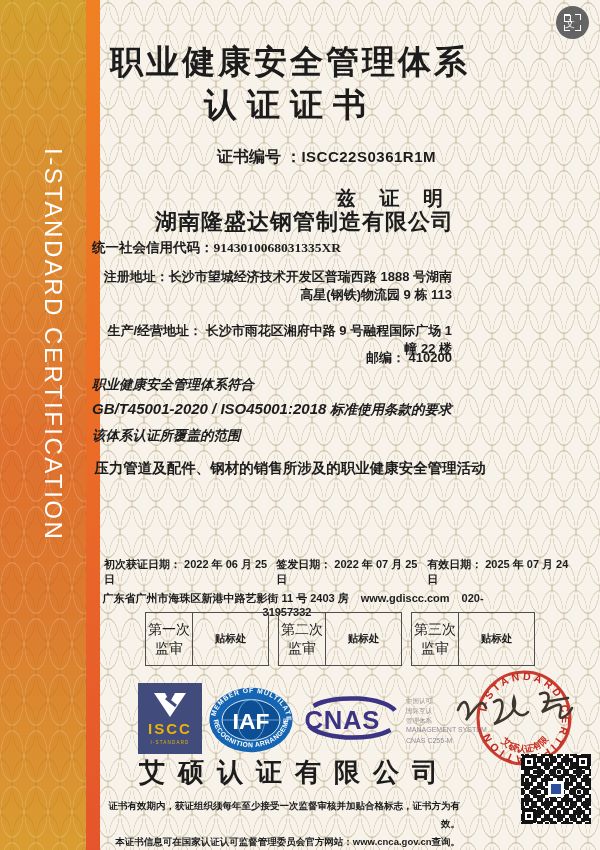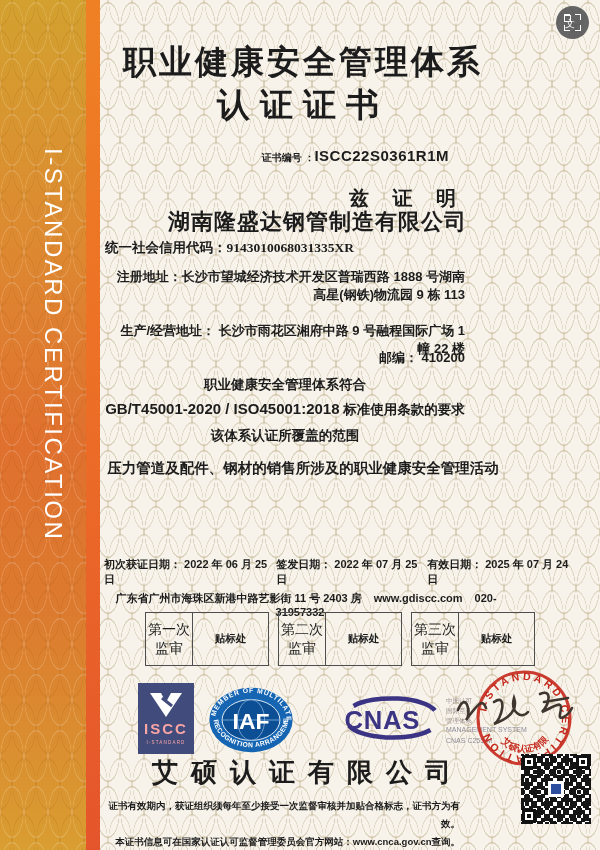--- a/index.html
+++ b/index.html
@@ -29,53 +29,53 @@
     background:rgba(70,70,72,.82);display:flex;align-items:center;justify-content:center;cursor:pointer;}
   .scan-glyph{position:relative;width:17px;height:17px;color:#fff;}
   .scan-glyph i{position:absolute;width:5px;height:5px;border:1.6px solid #fff;}
   .scan-glyph i.tl{left:0;top:0;border-right:none;border-bottom:none;}
   .scan-glyph i.tr{right:0;top:0;border-left:none;border-bottom:none;}
   .scan-glyph i.bl{left:0;bottom:0;border-right:none;border-top:none;}
   .scan-glyph i.br{right:0;bottom:0;border-left:none;border-top:none;}
   .scan-char{position:absolute;left:0;top:1px;width:17px;text-align:center;font-size:10px;line-height:15px;font-style:normal;}
   
   .abs{position:absolute;}
-  .c-area{left:105px;width:396px;}
+  .c-area{left:92px;width:396px;}
   .title1{top:40px;text-align:center;font-size:33px;font-weight:800;letter-spacing:3px;}
   .title2{top:83px;text-align:center;font-size:33px;font-weight:800;letter-spacing:10px;}
   .certno{top:147px;text-align:right;padding-right:52px;box-sizing:border-box;}
-  .certno .lbl{font-size:10px;font-weight:700;text-align:right;}
+  .certno .lbl{font-size:16px;font-weight:700;text-align:right;}
   .certno .val{font-size:15px;font-weight:800;letter-spacing:.5px;}
   .hereby{top:185px;text-align:right;padding-right:36px;box-sizing:border-box;font-size:20px;font-weight:700;letter-spacing:9px;}
   .company{top:207px;text-align:right;padding-right:34px;box-sizing:border-box;font-size:22px;font-weight:800;letter-spacing:1px;}
   .credit{top:239px;padding-right:36px;box-sizing:border-box;font-size:13.5px;font-weight:600;
     font-family:"Liberation Serif",serif;}
   .addr{text-align:right;padding-right:36px;box-sizing:border-box;font-size:13px;font-weight:700;}
   .a1{top:268px;} .a2{top:295px;} .a3{top:322px;} .a4{top:349px;}
-  .std{text-align:center;padding-right:36px;box-sizing:border-box;font-size:13.5px;font-weight:700;}
+  .std{text-align:left;padding-right:36px;box-sizing:border-box;font-size:13.5px;font-weight:700;font-style:italic;}
   .s1{top:376px;} .s2{top:400px;} .s3{top:427px;}
   .s2 .code{font-size:15px;font-weight:800;}
   .scope{top:459px;text-align:center;font-size:14.5px;font-weight:800;}
   .dates{top:557px;left:100px;width:478px;display:flex;justify-content:space-between;
     font-size:11px;font-weight:700;padding-left:4px;box-sizing:border-box;}
   .issuer-line{top:579px;text-align:center;font-size:11px;font-weight:700;margin-top:12px;}
   .issuer-line span{margin:0 6px;}
   
   .sup-row{top:612px;left:145px;display:flex;gap:9px;}
   .sup-box{width:122px;height:52px;border:1.5px solid #4e4e4e;display:flex;background:rgba(255,255,255,.0);}
   .sup-round{width:46px;border-right:1.5px solid #4e4e4e;display:flex;align-items:center;justify-content:center;
     font-size:14px;font-weight:400;white-space:pre-line;text-align:center;line-height:1.35;}
   .sup-sticker{flex:1;display:flex;align-items:center;justify-content:center;font-size:10.5px;font-weight:700;}
   
-  .iscc{left:138px;top:683px;width:56px;height:71px;background:#414c7c;color:#fca5a5;
+  .iscc{left:138px;top:683px;width:64px;height:71px;background:#414c7c;color:#eab308;
     display:flex;flex-direction:column;align-items:center;justify-content:center;}
   .iscc-word{font-size:15px;font-weight:700;letter-spacing:2px;margin-top:2px;}
   .iscc-sub{font-size:4.5px;letter-spacing:1.2px;margin-top:3px;}
   .iaf{left:208px;top:686px;width:86px;height:68px;}
-  .cnas{left:303px;top:692px;display:flex;align-items:flex-start;gap:5px;margin-left:40px;}
+  .cnas{left:303px;top:692px;display:flex;align-items:flex-start;gap:5px;}
   .cnas-side{font-size:6.5px;line-height:1.5;color:#9b8f90;white-space:pre-line;padding-top:4px;}
   .cnas-en{font-size:7px;color:#8f8c99;line-height:1.5;}
   .stamp-wrap{left:452px;top:668px;width:145px;height:100px;}
   .issuer-co{top:755px;text-align:center;font-size:26px;font-weight:600;letter-spacing:13px;
     font-family:"Liberation Serif",serif;padding-left:10px;box-sizing:border-box;}
   .fnotes{top:797px;left:104px;width:356px;text-align:right;font-size:9.5px;font-weight:700;line-height:1.9;}
   
   .qr{left:521px;top:754px;width:70px;height:70px;background:
       repeating-conic-gradient(#151515 0% 25%, rgba(0,0,0,0) 0% 50%),
       repeating-conic-gradient(rgba(0,0,0,0) 0% 25%, #151515 0% 50%),

